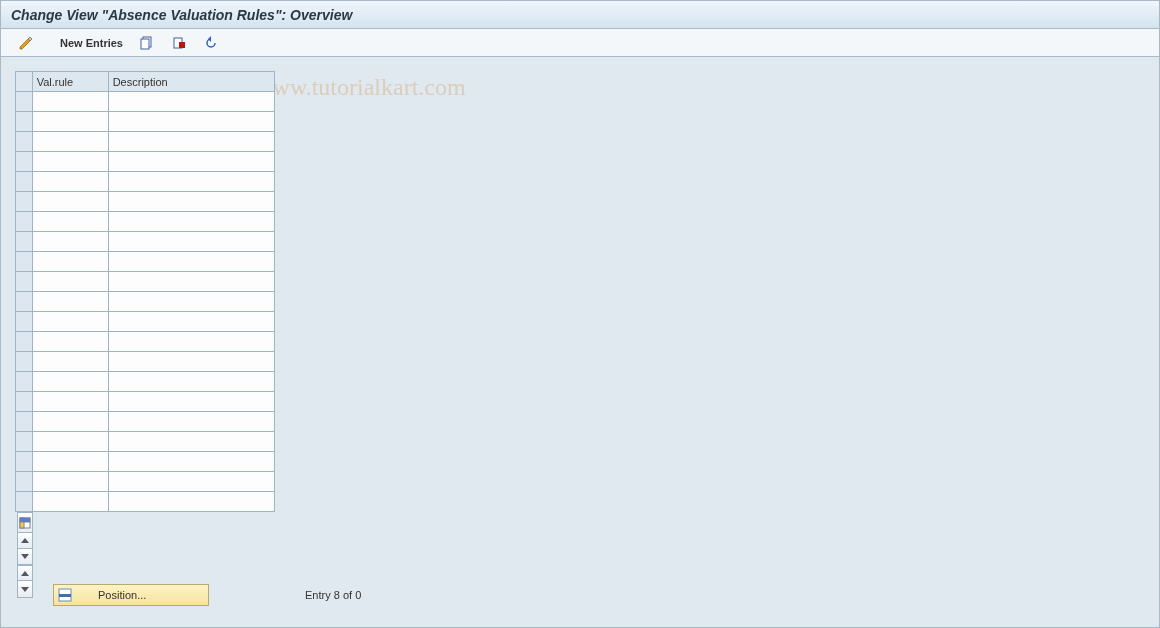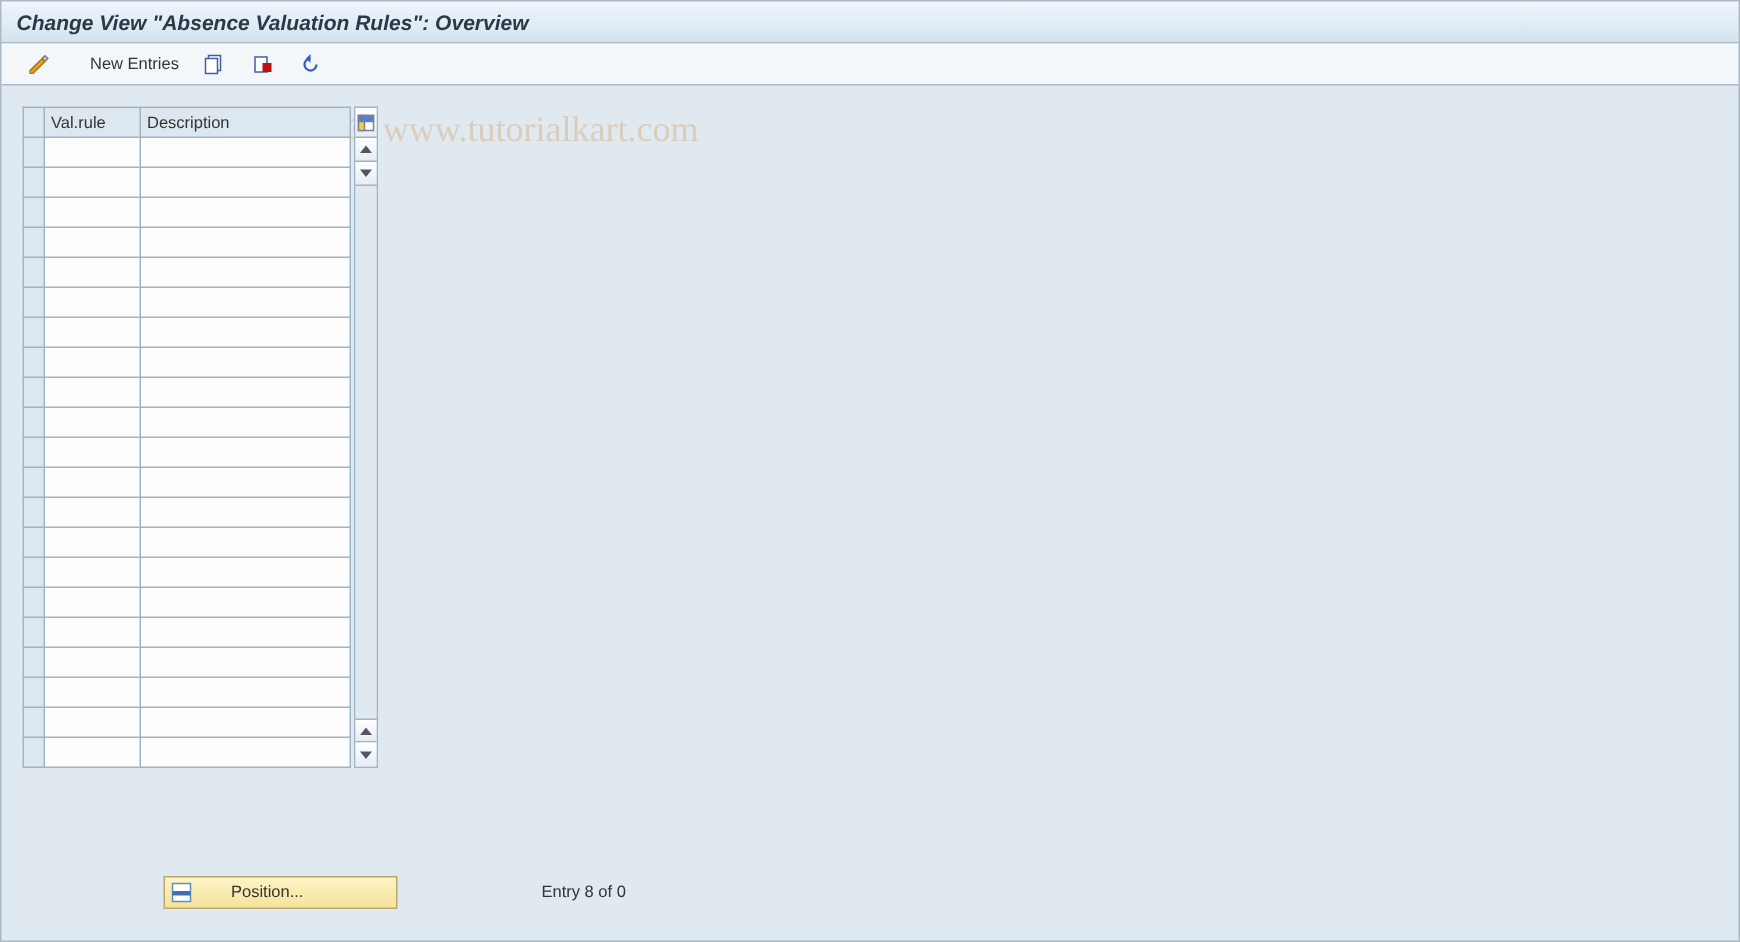--- a/index.html
+++ b/index.html
@@ -37,37 +37,39 @@
     .tb-btn {
       height: 20px;
       display: flex;
       align-items: center;
       justify-content: center;
       background: transparent;
       border: 1px solid transparent;
       border-radius: 2px;
       padding: 0 4px;
       cursor: default;
+      font-weight: bold;
     }
     .tb-btn span.label {
       margin-left: 2px;
       color: #333;
       font-size: 11px;
     }
     .tb-sep { width: 2px; height: 16px; }
     .icon-svg { display:block; }
     .content {
       position: relative;
       padding: 14px 0 0 14px;
       height: 501px;
     }
     .table-wrap {
       position: relative;
       width: 260px;
       display: flex;
+      flex-direction: column;
     }
     table.grid {
       border-collapse: collapse;
       background: #fff;
     }
     table.grid th, table.grid td {
       border: 1px solid #9fb4c4;
       height: 20px;
       padding: 0 4px;
       text-align: left;
@@ -109,21 +111,21 @@
     .vtrack .arrow-btn.bot-down { }
     .tri {
       width:0;height:0;border-left:4px solid transparent;border-right:4px solid transparent;
     }
     .tri.up { border-bottom:5px solid #556; }
     .tri.down { border-top:5px solid #556; }
     .footer {
       height: 40px;
       display:flex;
       align-items:center;
-      padding-left: 108px;
+      padding-left: 52px;
       gap: 96px;
     }
     .pos-btn {
       width: 156px;
       height: 22px;
       background: linear-gradient(#fdf3c5,#f6e39c);
       border:1px solid #b9a96f;
       display:flex;
       align-items:center;
       padding-left:4px;

